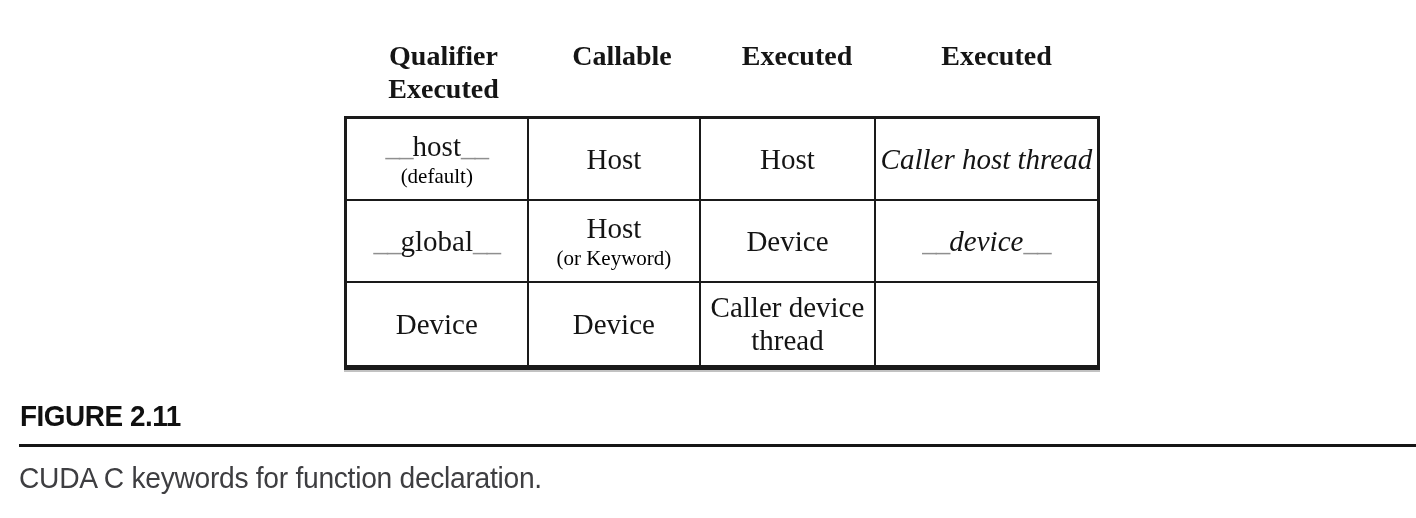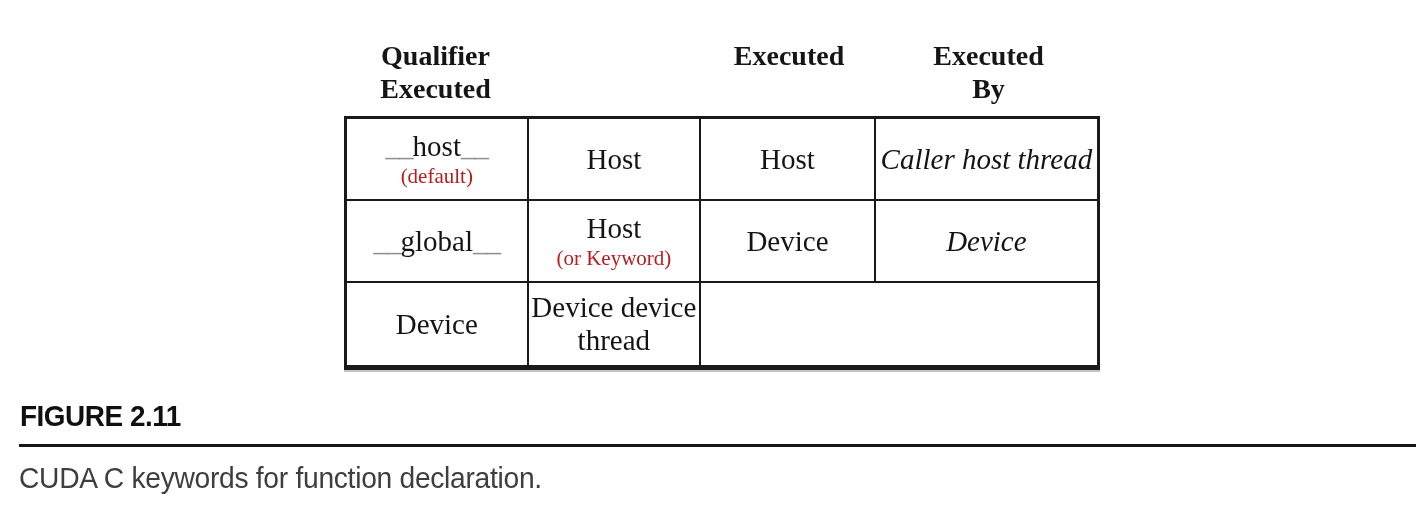--- a/index.html
+++ b/index.html
@@ -7,21 +7,21 @@
     width: 1416px; height: 518px;
     background: #ffffff;
     position: relative;
     overflow: hidden;
     font-family: "Liberation Serif", serif;
   }
 
   
   .col-headers {
     position: absolute;
-    left: 344px; top: 39px;
+    left: 352px; top: 39px;
     width: 756px;
     display: grid;
     grid-template-columns: 183fr 174fr 176fr 223fr;
   }
   .col-header {
     text-align: center;
     font-weight: 700;
     font-size: 28px;
     line-height: 33px;
     color: #151515;
@@ -54,21 +54,21 @@
     color: #141414;
     padding: 0 0;
   }
   .cell:nth-child(4n) { border-right: none; font-style: italic; }
   .cell:nth-child(n+9) { border-bottom: none; }
 
   .underscore { color: #8f8f8f; letter-spacing: -1px; }
   .note {
     font-size: 21px;
     line-height: 25px;
-    color: #b91c1c;
+    color: #000000;
     margin-top: 1px;
   }
   .note:empty { display: none; }
 
   
   .figure-label {
     position: absolute;
     left: 20px; top: 401px;
     font-family: "Liberation Sans", sans-serif;
     font-weight: 700;
@@ -102,27 +102,27 @@
 </style>
 </head>
 <body>
 
 <div class="col-headers">
   <div class="col-header">
     <div>Qualifier</div>
     <div>Executed</div>
   </div>
   <div class="col-header">
+    <div>Callable</div>
   </div>
   <div class="col-header">
     <div>Executed</div>
   </div>
   <div class="col-header">
     <div>Executed</div>
-    <div>By</div>
   </div>
 </div>
 
 <div class="cuda-table">
 
   <div class="cell">
     <div><span class="underscore">__</span><span>host</span><span class="underscore">__</span></div>
     <div class="note">(default)</div>
   </div>
   <div class="cell">
@@ -142,25 +142,29 @@
   </div>
   <div class="cell">
     <div>Host</div>
     <div class="note">(or Keyword)</div>
   </div>
   <div class="cell">
     <div>Device</div>
   </div>
 
   <div class="cell">
+    <div><span class="underscore">__</span><span>device</span><span class="underscore">__</span></div>
+
+  </div>
+  <div class="cell">
     <div>Device</div>
   </div>
   <div class="cell">
     <div>Device</div>
   </div>
   <div class="cell">
-    <div>Device device thread</div>
+    <div>Caller device thread</div>
   </div>
 </div>
 
 <div class="figure-label">FIGURE 2.11</div>
 <div class="caption-rule"></div>
 <div class="caption-text">CUDA C keywords for function declaration.</div>
 
 </body></html>

